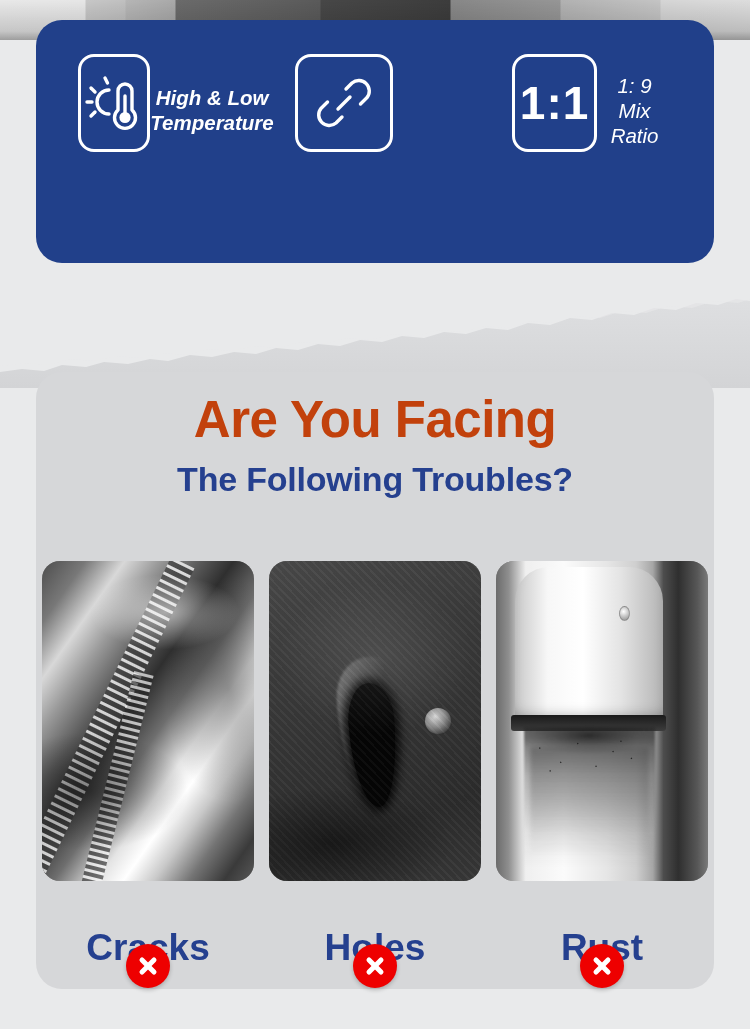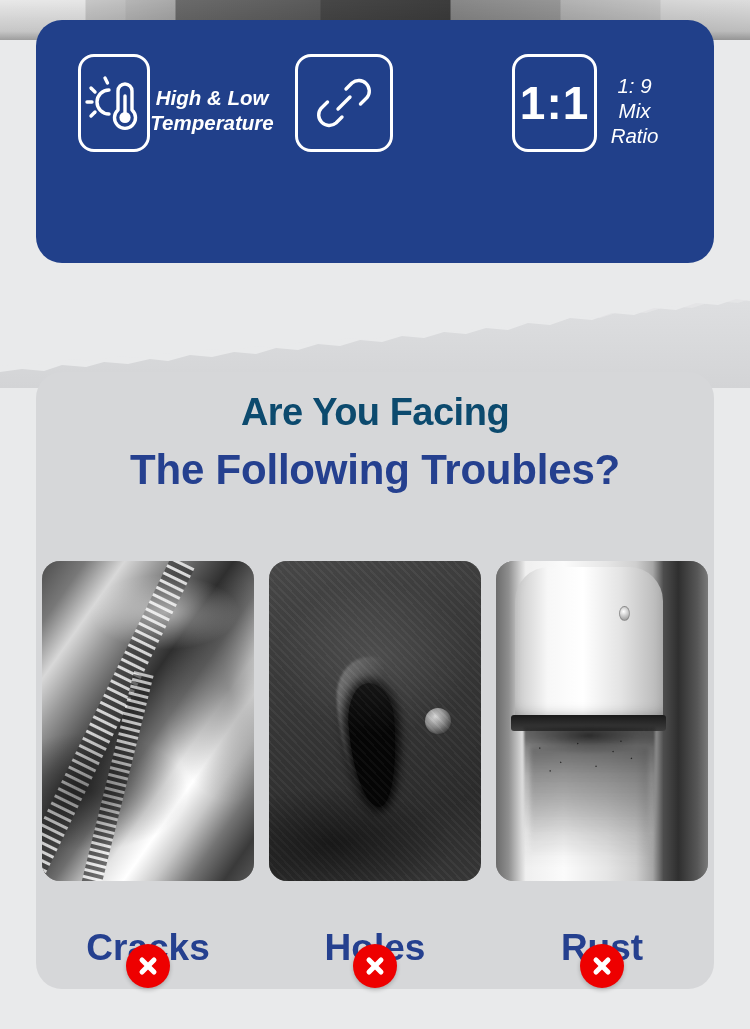--- a/index.html
+++ b/index.html
@@ -115,30 +115,30 @@
   }
 
   .heading-wrap {
     position: absolute;
     left: 36px; top: 392px;
     width: 678px;
     text-align: center;
   }
 
   .headline-1 {
-    color: #0c4a6e;
-    font-size: 38px;
+    color: #c2410c;
+    font-size: 51px;
     font-weight: bold;
     letter-spacing: -0.5px;
     line-height: 1.08;
   }
   .headline-2 {
     margin-top: 14px;
     color: #25408f;
-    font-size: 42px;
+    font-size: 34px;
     font-weight: bold;
     letter-spacing: -0.2px;
     line-height: 1.1;
   }
 
   
   .cards {
     position: absolute;
     left: 42px; top: 561px;
     width: 666px;

